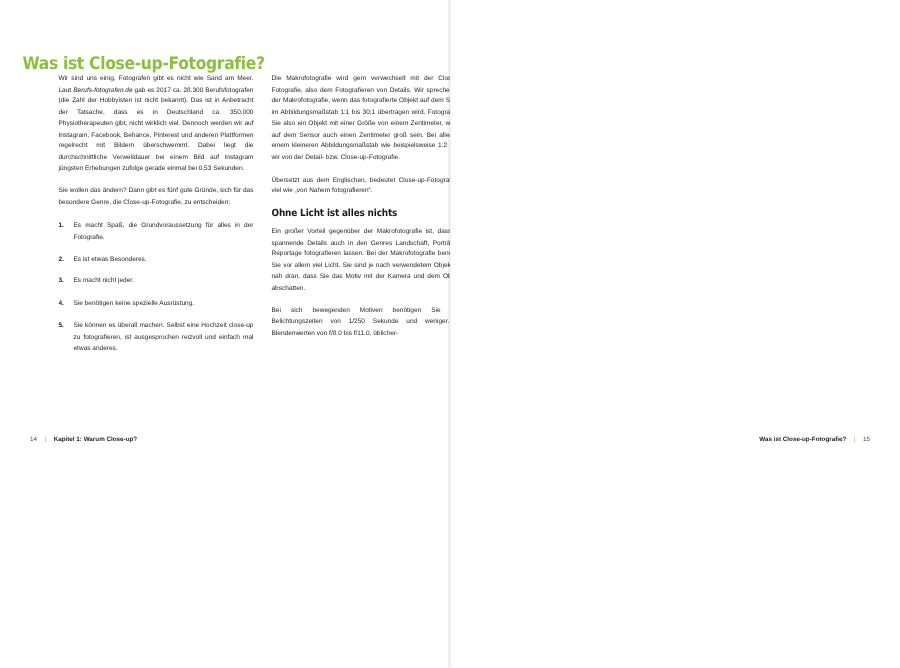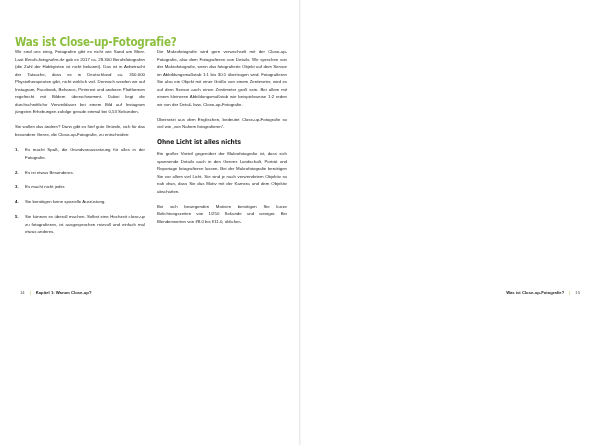--- a/index.html
+++ b/index.html
@@ -29,20 +29,21 @@
   .col{
     position:absolute;
     font-size:4.35px;
     line-height:7.55px;
     color:#221f1f;
     text-align:justify;
     text-justify:inter-word;
     font-family:"Liberation Sans",sans-serif;
     -webkit-hyphens:none;
     hyphens:none;
+    margin-left:24px;
   }
   .col p{margin:0 0 7.5px 0;}
   .col .italic{font-style:italic;}
 
   .c1{left:15px;top:48px;width:130px;}
   .c2{left:157px;top:48px;width:130px;}
 
   
   .numlist{margin:0;padding:0;list-style:none;}
   .numlist li{

